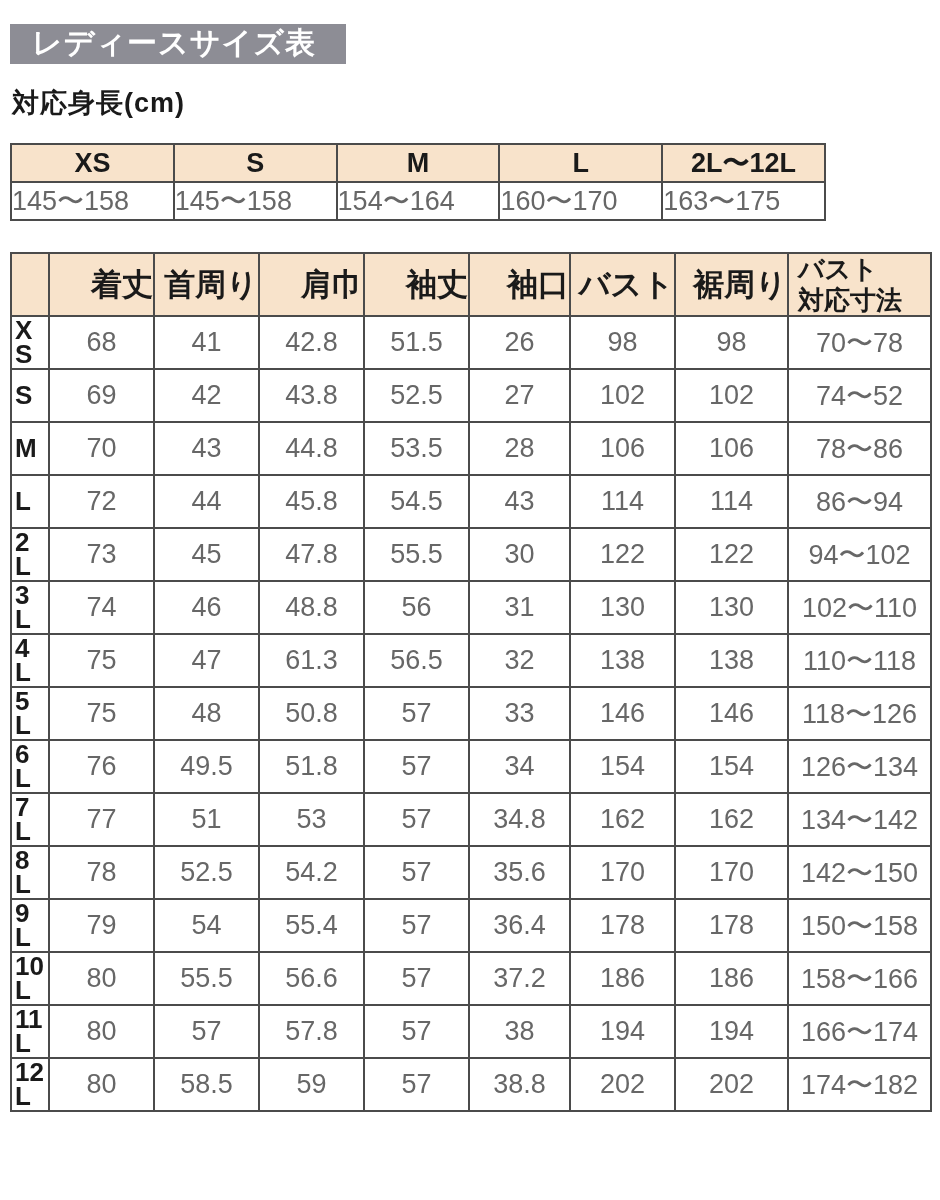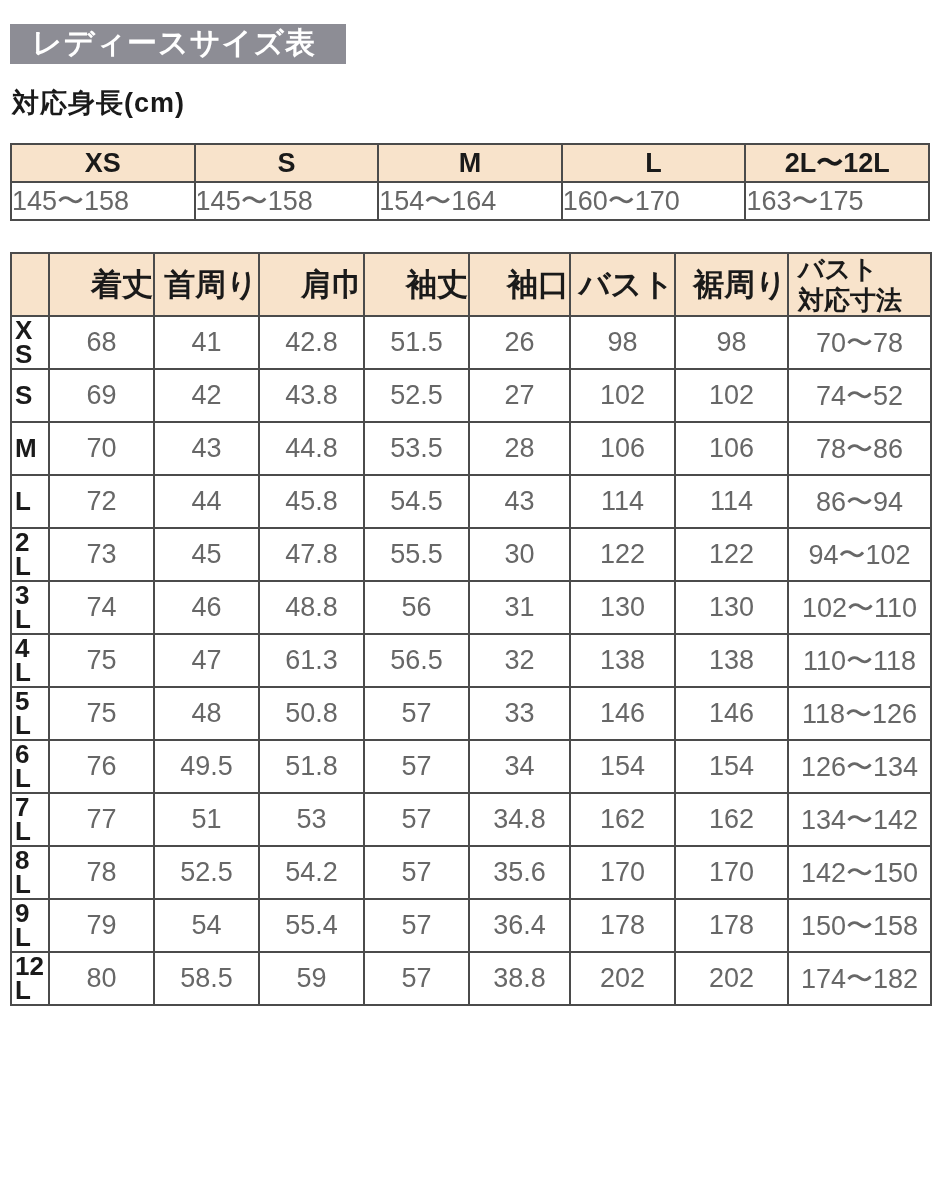--- a/index.html
+++ b/index.html
@@ -33,21 +33,21 @@
     margin:10px 0 22px 12px;
     font-size:27px;
     font-weight:bold;
     color:var(--label-text);
     letter-spacing:1px;
   }
   table{
     border-collapse:collapse;
     table-layout:fixed;
     margin-left:10px;
-    width:920px;
+    width:816px;
   }
   th,td{
     border:2px solid var(--table-border);
     vertical-align:middle;
     padding:0;
   }
   
   .height-table th{
     background:var(--header-cell-bg);
     color:var(--label-text);
@@ -280,20 +280,42 @@
         <td>79</td>
         <td>54</td>
         <td>55.4</td>
         <td>57</td>
         <td>36.4</td>
         <td>178</td>
         <td>178</td>
         <td>150〜158</td>
       </tr>
       <tr>
+        <th class="row-label">10<br>L</th>
+        <td>80</td>
+        <td>55.5</td>
+        <td>56.6</td>
+        <td>57</td>
+        <td>37.2</td>
+        <td>186</td>
+        <td>186</td>
+        <td>158〜166</td>
+      </tr>
+      <tr>
+        <th class="row-label">11<br>L</th>
+        <td>80</td>
+        <td>57</td>
+        <td>57.8</td>
+        <td>57</td>
+        <td>38</td>
+        <td>194</td>
+        <td>194</td>
+        <td>166〜174</td>
+      </tr>
+      <tr>
         <th class="row-label">12<br>L</th>
         <td>80</td>
         <td>58.5</td>
         <td>59</td>
         <td>57</td>
         <td>38.8</td>
         <td>202</td>
         <td>202</td>
         <td>174〜182</td>
       </tr>

